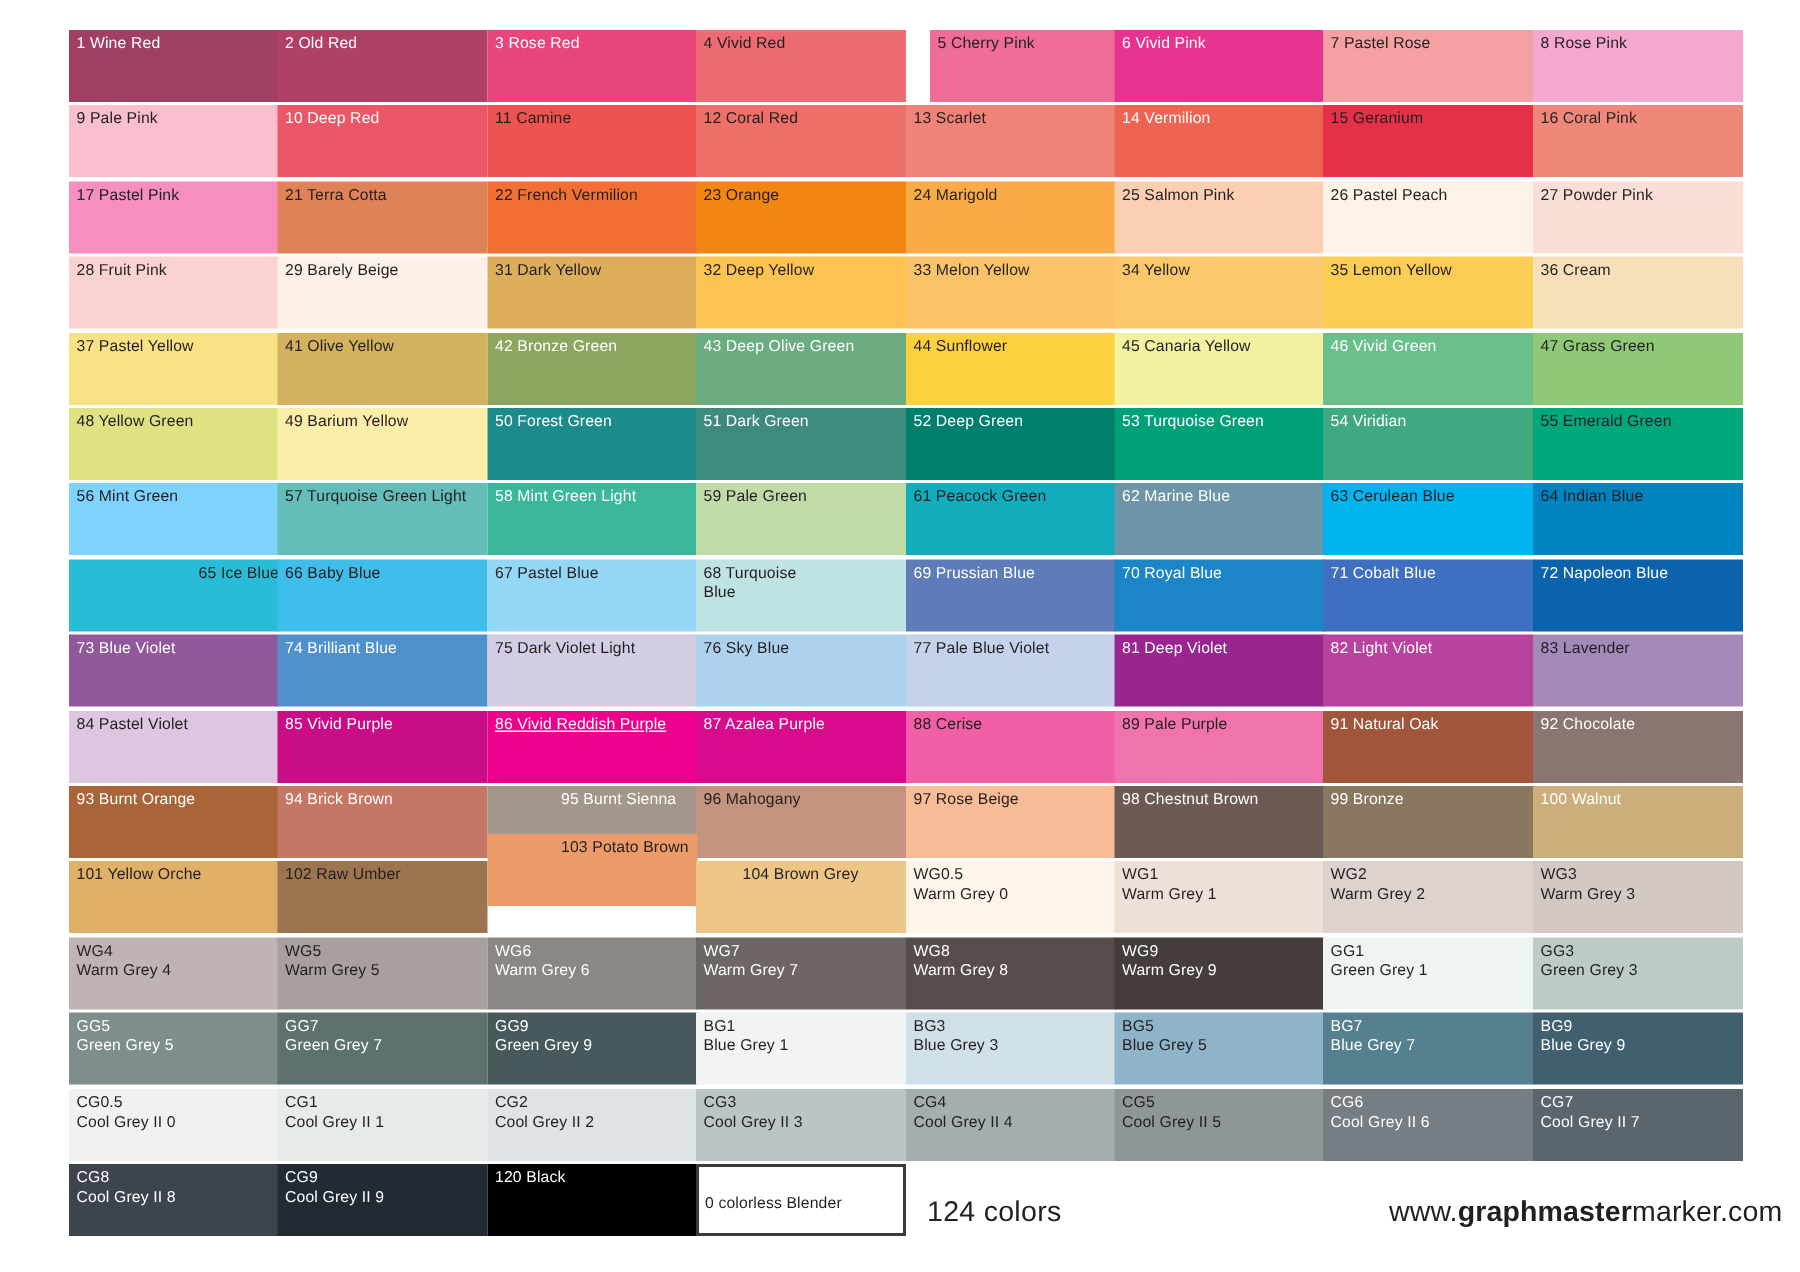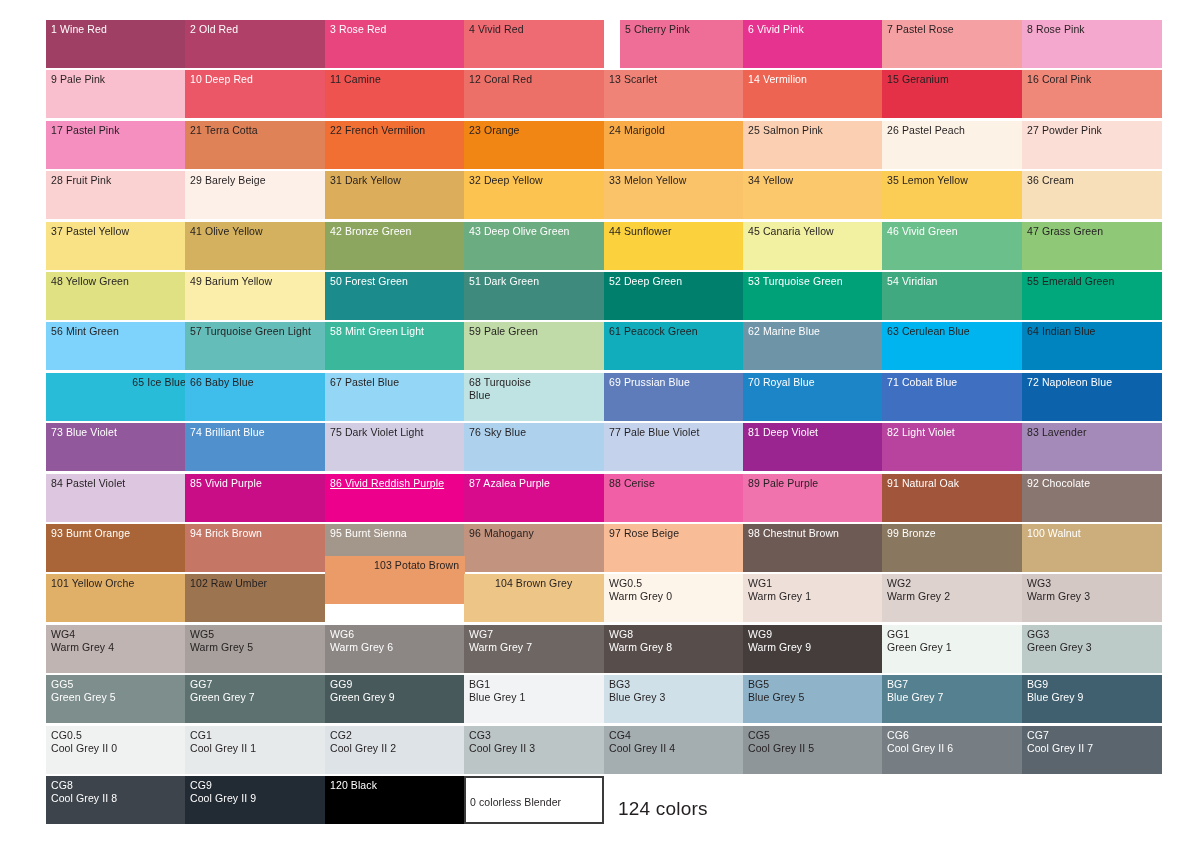--- a/index.html
+++ b/index.html
@@ -304,21 +304,21 @@
       </div>
       <div class="swatch" style="left: 1022px; top: 474px; width: 140px; height: 48px; background: rgb(138, 118, 112);">
         <span class="label" style="color: rgb(255, 255, 255);">92 Chocolate</span>
       </div>
       <div class="swatch" style="left: 46px; top: 524px; width: 140px; height: 48px; background: rgb(169, 100, 55);">
         <span class="label" style="color: rgb(255, 255, 255);">93 Burnt Orange</span>
       </div>
       <div class="swatch" style="left: 185px; top: 524px; width: 140px; height: 48px; background: rgb(198, 118, 101);">
         <span class="label" style="color: rgb(255, 255, 255);">94 Brick Brown</span>
       </div>
-      <div class="swatch" style="left: 325px; top: 524px; width: 140px; height: 48px; background: rgb(163, 150, 138);">
+      <div class="swatch" style="left: 325px; top: 524px; width: 140px; height: 48px; background: rgb(163, 150, 138); padding-left: 44px;">
         <span class="label" style="color: rgb(255, 255, 255);">95 Burnt Sienna</span>
       </div>
       <div class="swatch" style="left: 464px; top: 524px; width: 140px; height: 48px; background: rgb(194, 147, 126);">
         <span class="label" style="color: rgb(35, 31, 32);">96 Mahogany</span>
       </div>
       <div class="swatch" style="left: 604px; top: 524px; width: 140px; height: 48px; background: rgb(248, 189, 150);">
         <span class="label" style="color: rgb(35, 31, 32);">97 Rose Beige</span>
       </div>
       <div class="swatch" style="left: 743px; top: 524px; width: 140px; height: 48px; background: rgb(109, 90, 84);">
         <span class="label" style="color: rgb(255, 255, 255);">98 Chestnut Brown</span>
@@ -462,13 +462,14 @@
 Cool Grey II 9</span>
       </div>
       <div class="swatch" style="left: 325px; top: 776px; width: 140px; height: 48px; background: rgb(0, 0, 0);">
         <span class="label" style="color: rgb(255, 255, 255);">120 Black</span>
       </div>
       <div class="swatch blender" style="left: 464px; top: 776px; width: 140px; height: 48px;">
         <span class="label" style="color: rgb(35, 31, 32);">0 colorless Blender</span>
       </div>
     </div>
   <div class="count" style="left: 618px; top: 798px;">124 colors</div>
+  <div class="site" style="left: 926px; top: 798px;"><span>www.</span><span class="bold">graphmaster</span><span>marker.com</span></div>
 </div>
 
 </body></html>

